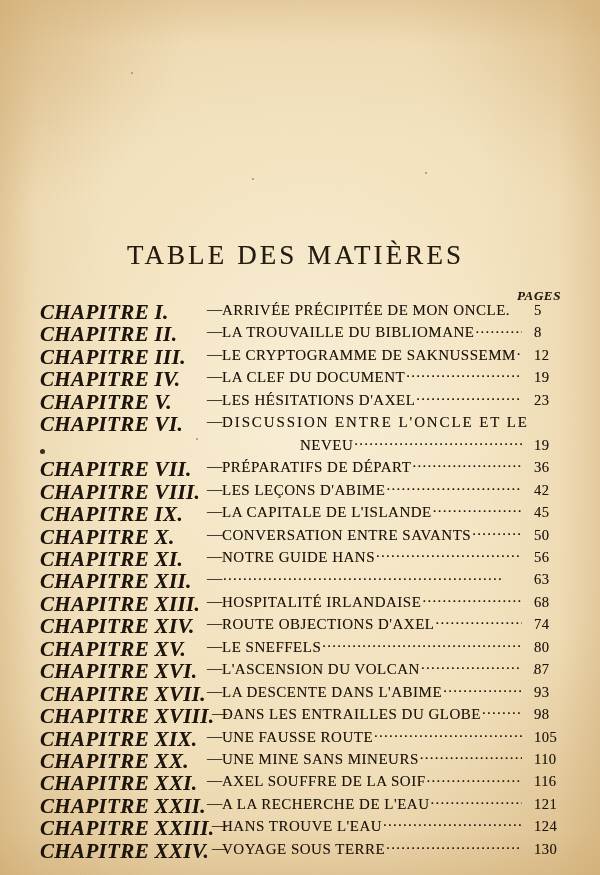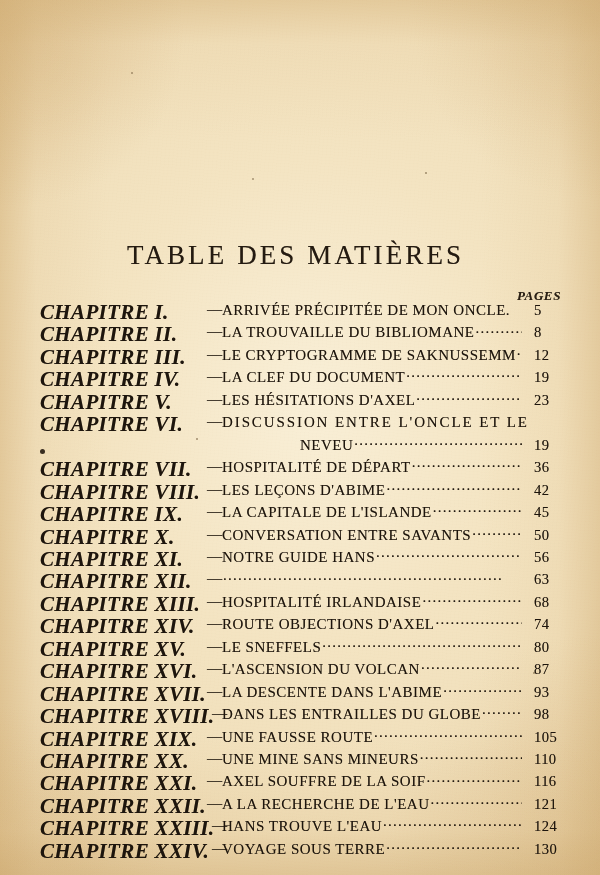--- a/index.html
+++ b/index.html
@@ -325,21 +325,21 @@
             <span class="entry-title">NEVEU</span>
             <span class="leader"></span>
             <span class="page-num">19</span>
           </div>
           <div class="ink-blot" style="left: 40px; top: 14px;"></div>
         </div>
         <div class="toc-row" style="top: 157.15px; position: absolute;">
           <div class="chap-label">CHAPITRE VII.</div>
           <div class="dash">—</div>
           <div class="entry">
-            <span class="entry-title">HOSPITALITÉ DE DÉPART</span>
+            <span class="entry-title">PRÉPARATIFS DE DÉPART</span>
             <span class="leader"></span>
             <span class="page-num">36</span>
           </div>
         </div>
         <div class="toc-row" style="top: 179.6px; position: absolute;">
           <div class="chap-label">CHAPITRE VIII.</div>
           <div class="dash">—</div>
           <div class="entry">
             <span class="entry-title">LES LEÇONS D'ABIME</span>
             <span class="leader"></span>

